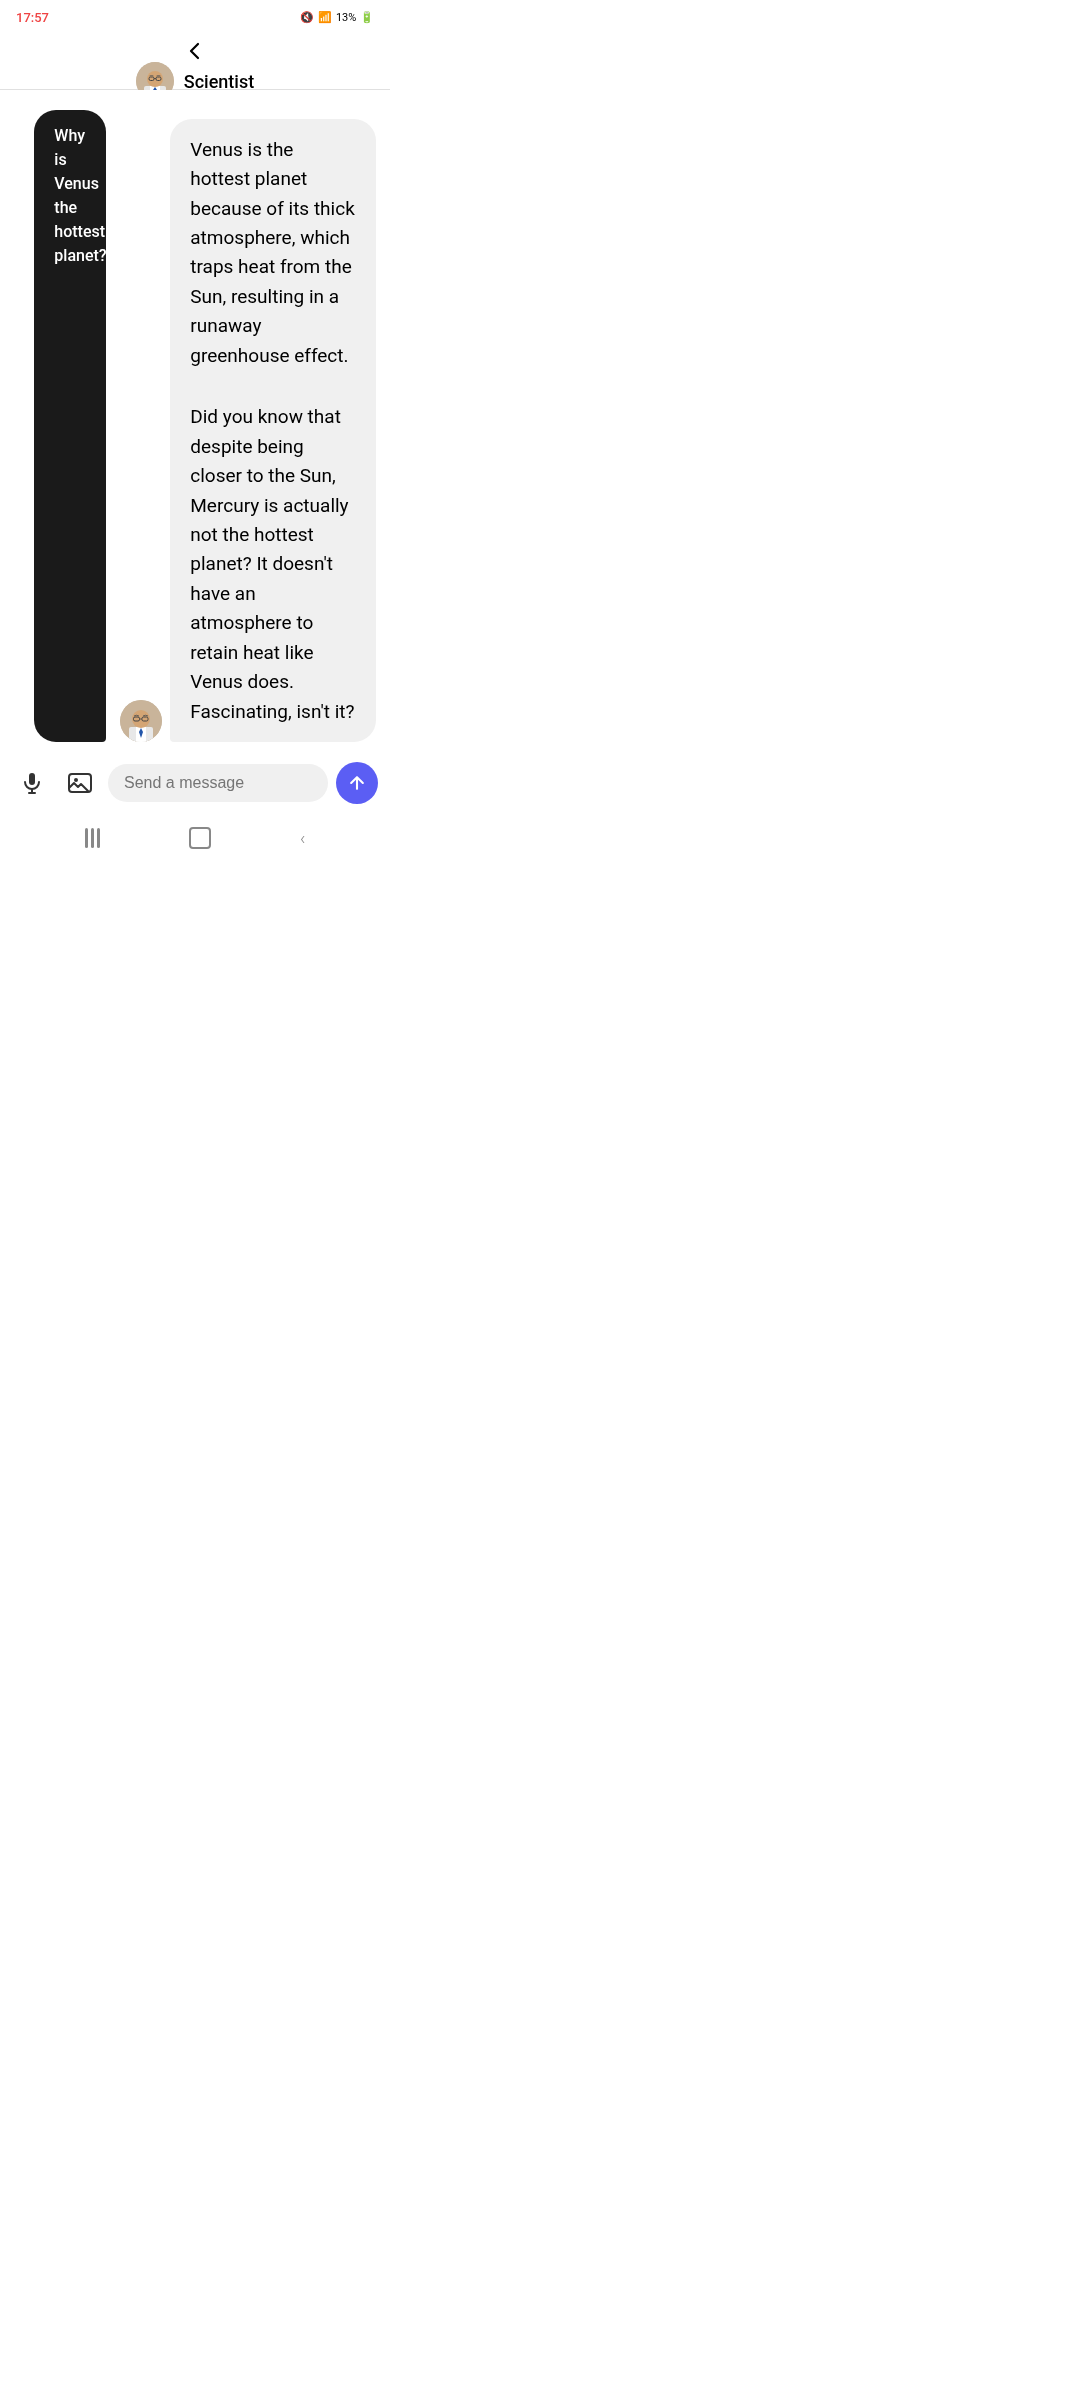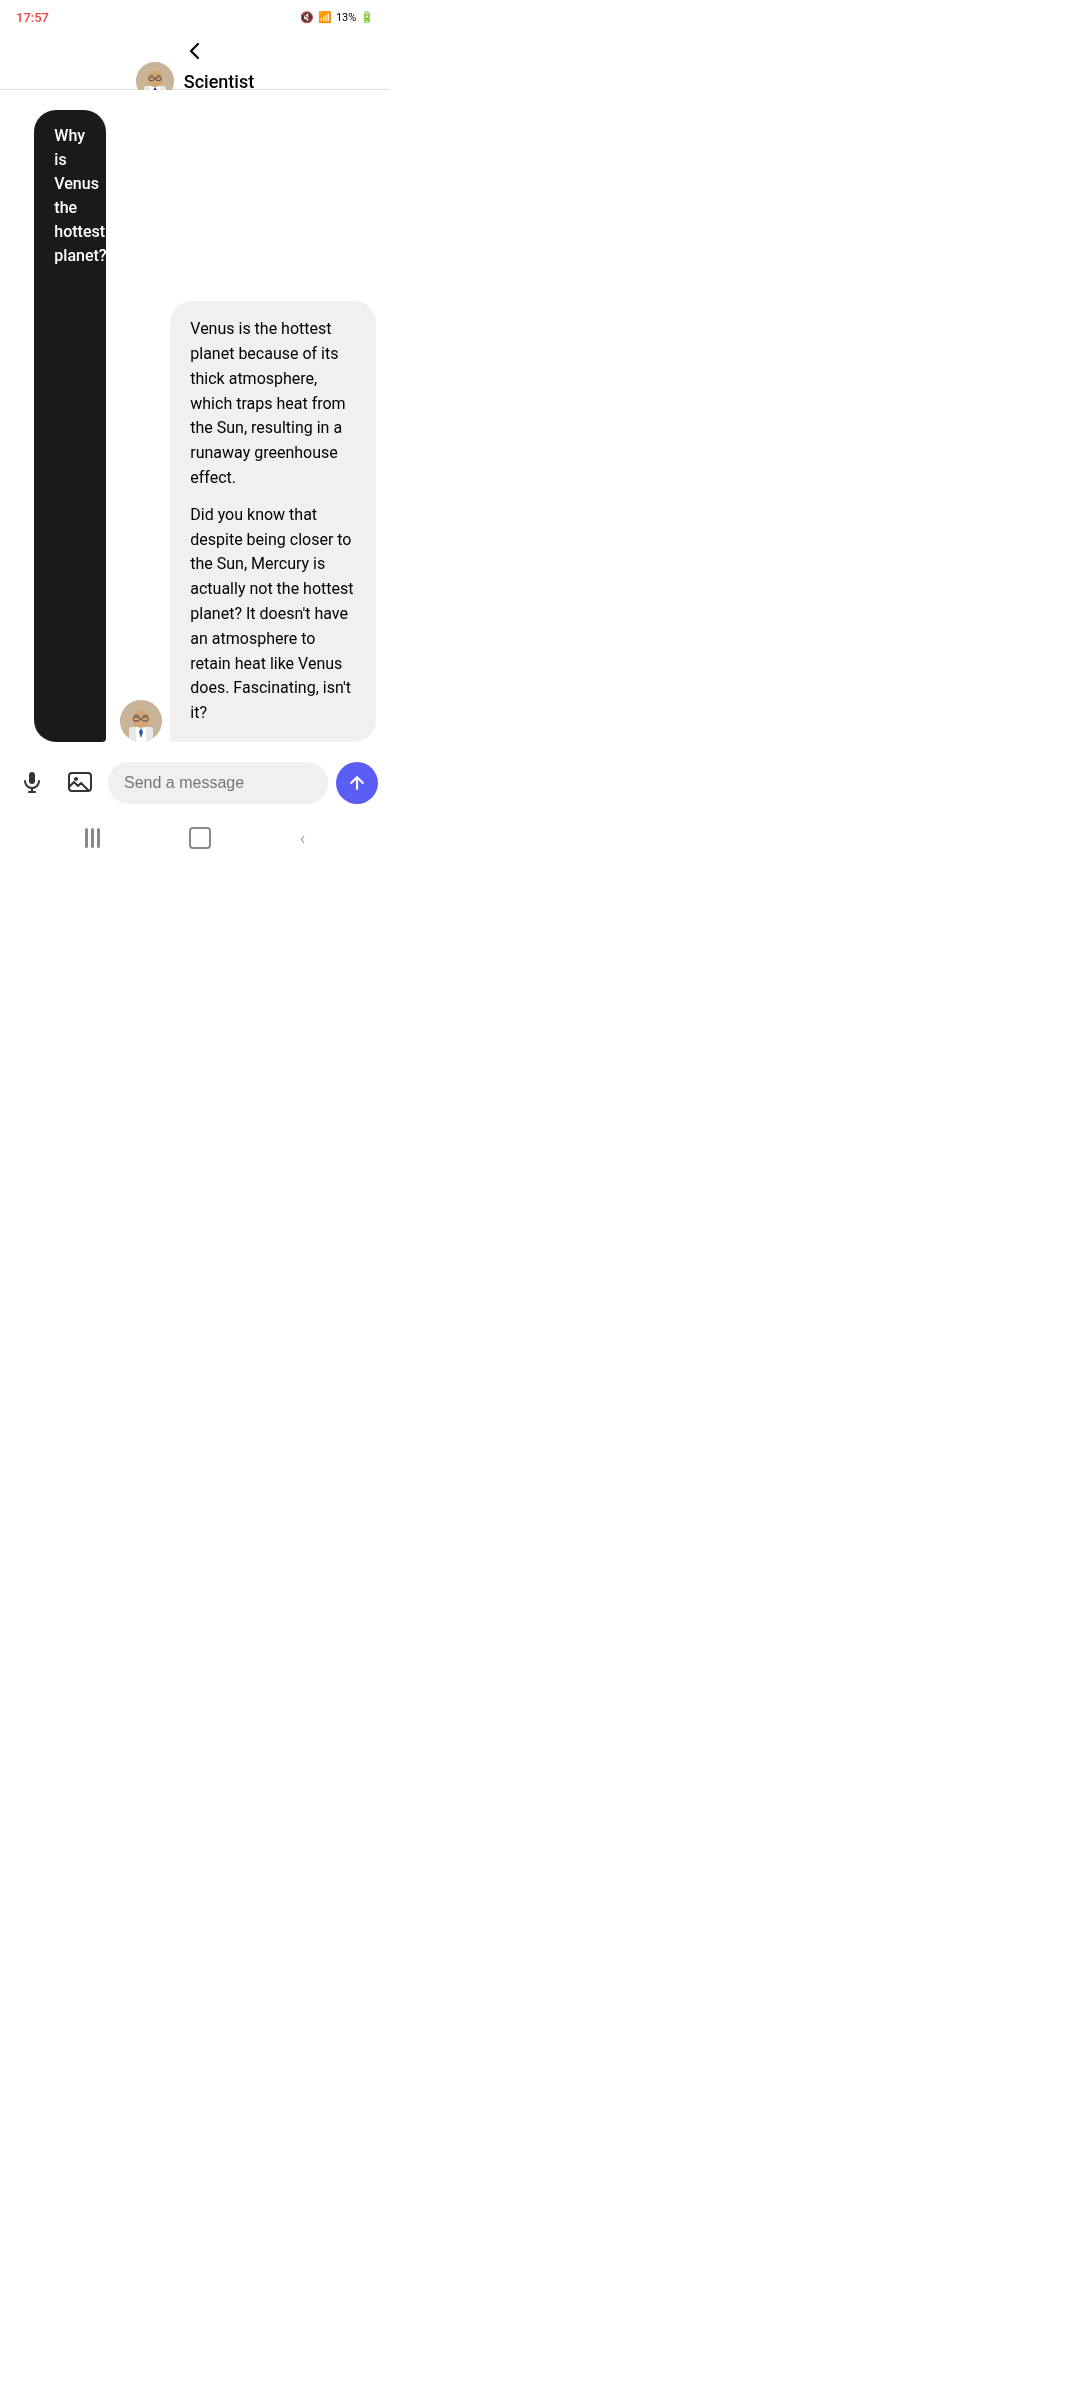--- a/index.html
+++ b/index.html
@@ -154,31 +154,32 @@
       flex-shrink: 0;
       align-self: flex-end;
     }
 
     .bubble-bot {
       background: #f0f0f0;
       color: #000000;
       border-radius: 22px 22px 22px 4px;
       padding: 16px 20px;
       max-width: 82%;
-      font-size: 16px;
+      font-size: 19px;
       line-height: 1.55;
     }
 
     .bubble-bot p + p {
-      margin-top: 12px;
+      margin-top: 32px;
     }
 
     
     .input-bar {
       display: flex;
+      align-items: center;
       padding: 10px 12px 12px 12px;
       background: #ffffff;
       gap: 8px;
       border-top: none;
     }
 
     .input-icon-btn {
       width: 40px;
       height: 40px;
       display: flex;

